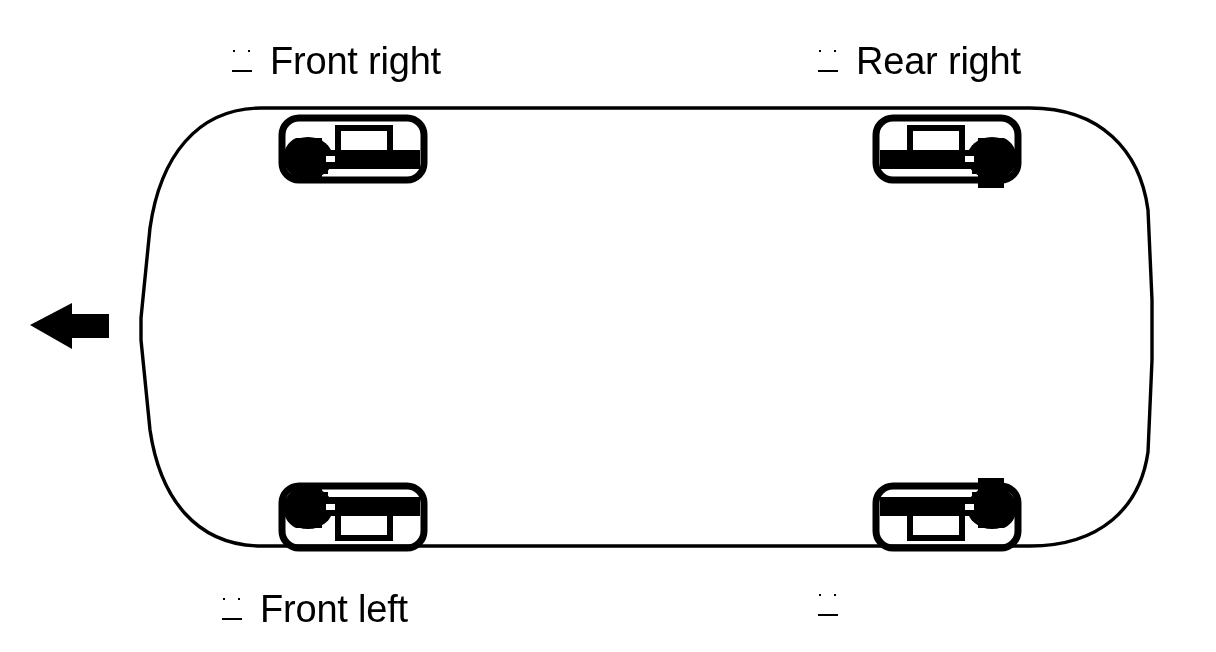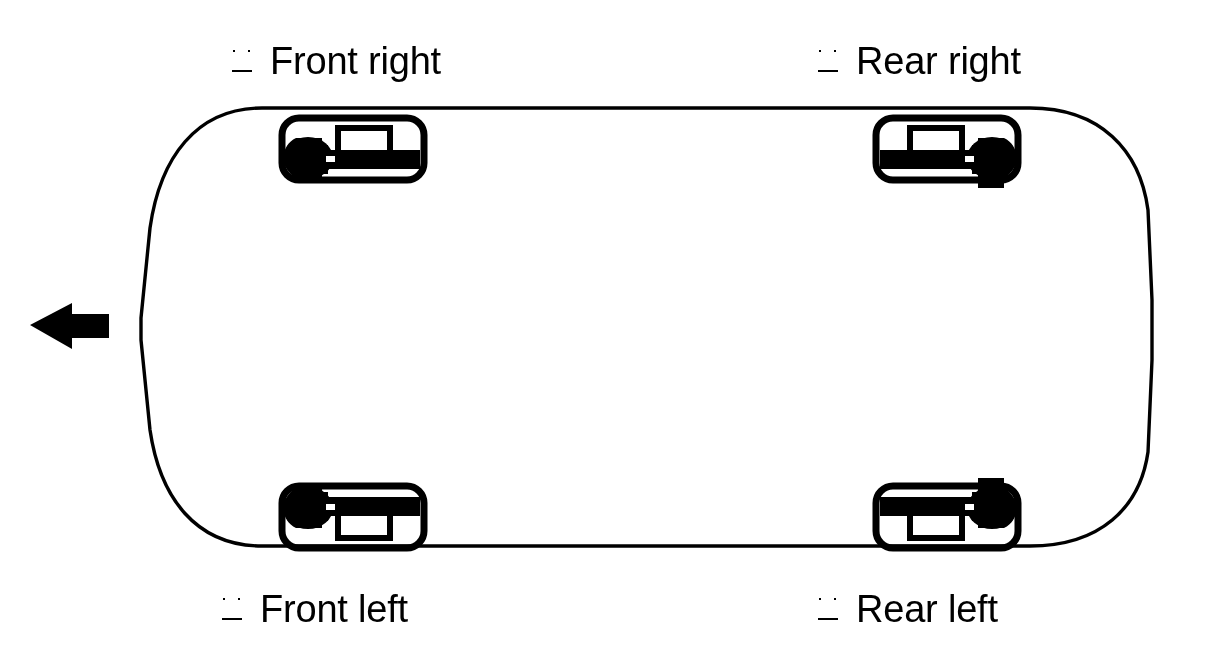--- a/index.html
+++ b/index.html
@@ -119,21 +119,20 @@
     <span>Rear right</span>
   </div>
 
   <div class="label" id="lbl-front-left">
     <span class="marker"></span>
     <span>Front left</span>
   </div>
 
   <div class="label" id="lbl-rear-left">
     <span class="marker"></span>
-    <span>Rear left</span>
   </div>
 
   <div class="sensor" id="sensor-fr">
     <svg viewBox="0 0 150 76">
       <rect x="4" y="6" width="142" height="62" rx="17" ry="17" fill="none" stroke="#000000" stroke-width="7"></rect>
       <rect x="60" y="16" width="52" height="26" fill="none" stroke="#000000" stroke-width="6"></rect>
       <rect x="28" y="42" width="112" height="11" fill="#000000" stroke="none"></rect>
       <rect x="28" y="40" width="112" height="15" fill="none" stroke="#000000" stroke-width="4"></rect>
       <path d="M 18,26 L 44,26 L 44,33 L 50,33 L 50,62 L 44,62 L 44,66 L 18,66
                C 10,62 6,52 6,46 C 6,36 10,30 18,26 Z" fill="#000000" stroke="none"></path>

